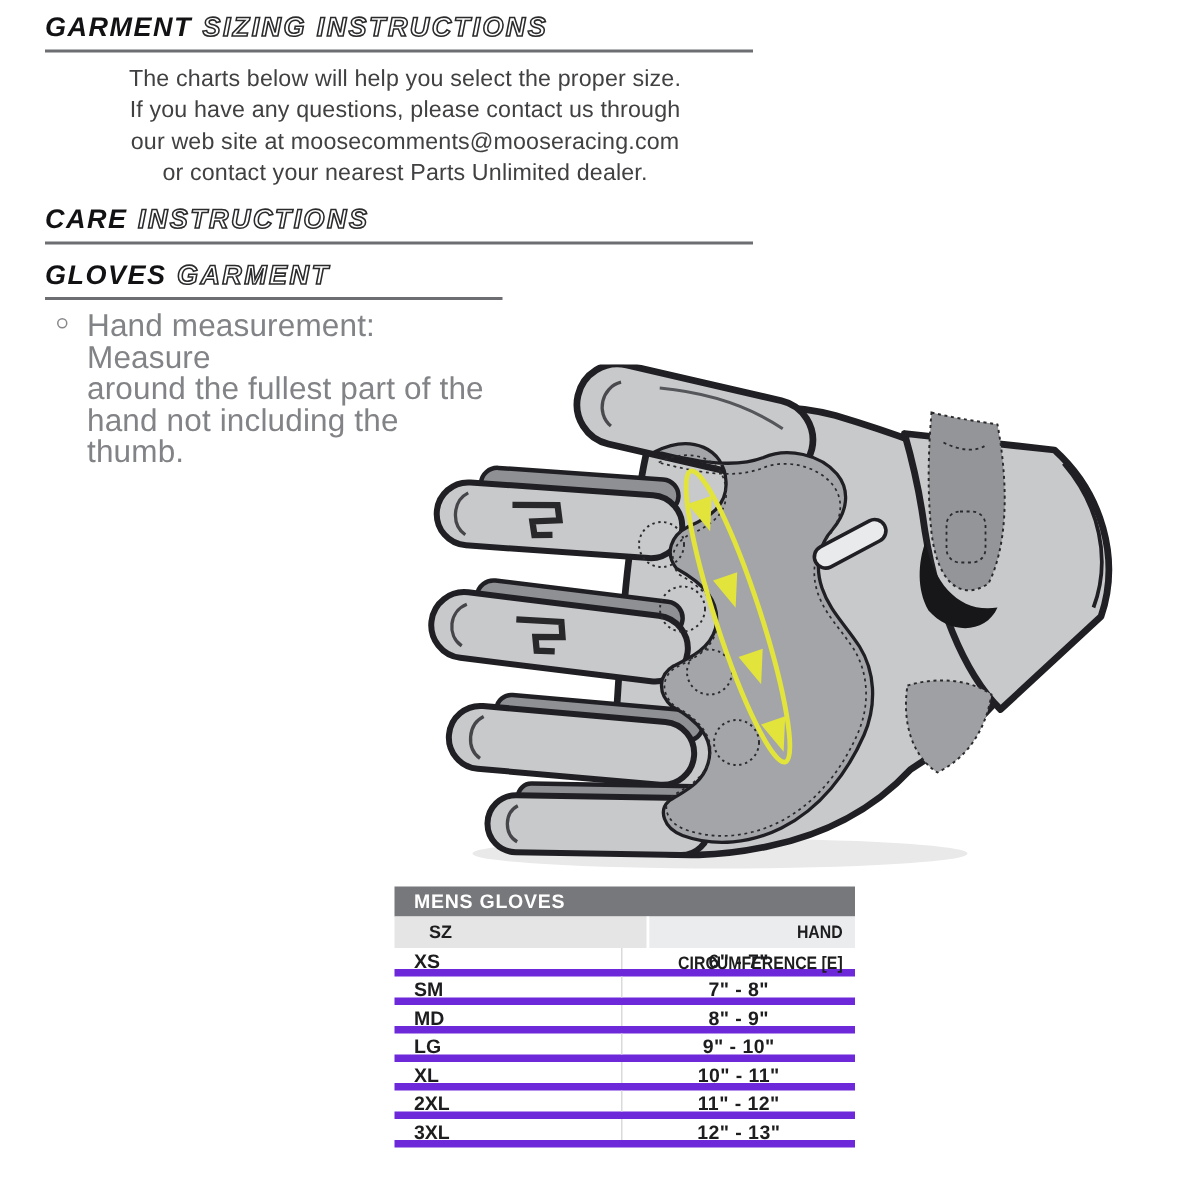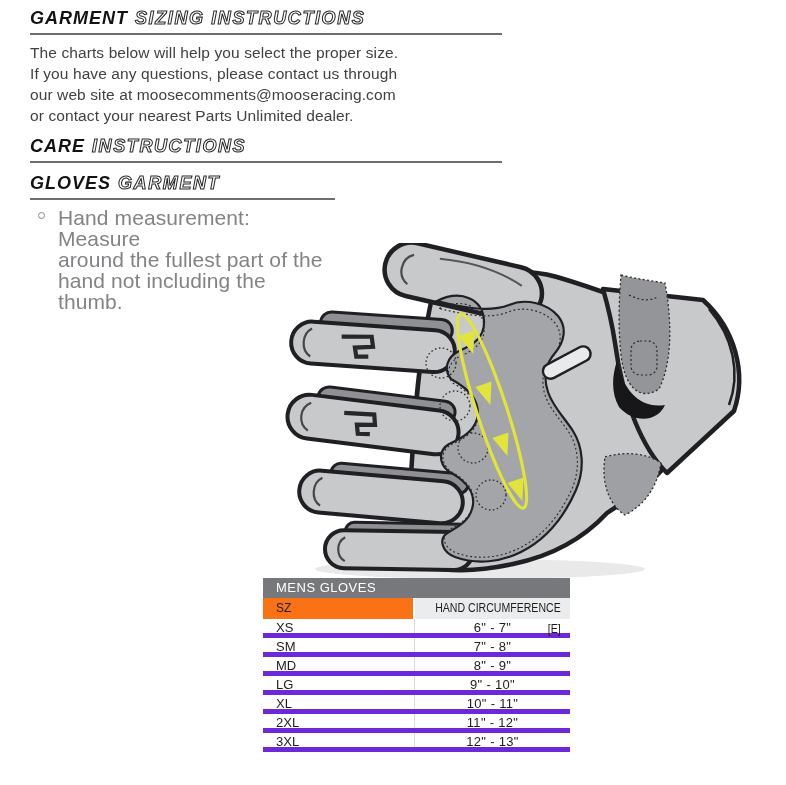--- a/index.html
+++ b/index.html
@@ -11,37 +11,37 @@
   .content{position:absolute;left:30px;top:8px;width:480px;}
   .hdr{margin:0;font-size:18px;font-style:italic;font-weight:700;
        letter-spacing:1px;color:#121214;white-space:nowrap;line-height:21px;}
   .hdr .hl{margin-left:7px;font-weight:700;letter-spacing:1.6px;
        color:#ffffff;-webkit-text-stroke:1.05px #2b2b2d;}
   @supports not (-webkit-text-stroke:1px #000){.hdr .hl{color:#3f3f41;}}
   .rule{height:2px;background:#6d6e71;margin-top:4px;}
   .rule.long{width:472px;}
   .rule.short{width:305px;}
   .body-text{margin:7px 0 0 0;font-size:15.5px;line-height:21px;
-       white-space:pre-line;color:#414143;letter-spacing:.1px;}
+       white-space:pre-line;color:#414143;letter-spacing:.1px;text-align:center;}
   .sec{margin-top:10px;}
   .sec:first-child{margin-top:0;}
   .bullet-row{display:flex;margin-top:7px;width:300px;}
   .bullet-ring{width:5px;height:5px;border:1.6px solid #87888b;border-radius:50%;
        margin:5px 13px 0 8px;flex:none;}
   .bullet-text{font-size:21px;line-height:21px;white-space:pre-line;
        color:#828386;letter-spacing:.1px;}
 
   .glove-wrap{position:absolute;left:285px;top:243px;width:470px;height:350px;}
 
-  .size-table{position:absolute;left:263px;top:578px;width:307px;
-       font-weight:400;color:#1d1d1f;}
+  .size-table{position:absolute;left:263px;top:591px;width:307px;
+       font-weight:700;color:#1d1d1f;}
   .t-title{height:20px;line-height:20px;background:#77787b;color:#ffffff;
        font-size:13px;letter-spacing:.5px;padding-left:13px;}
   .t-head{display:flex;height:21px;line-height:21px;font-size:12px;}
-  .t-head .c1{width:152px;background:#f97316;padding-left:13px;
+  .t-head .c1{width:170px;background:#e5e5e5;padding-left:23px;
        box-sizing:border-box;border-right:2px solid #ffffff;}
   .t-head .c2{flex:1;background:#ebeced;text-align:right;}
   .t-head .c2 span{display:inline-block;transform:scaleX(.88);transform-origin:center;}
   .t-row{display:flex;height:19px;line-height:18px;font-size:13px;
        box-sizing:border-box;border-bottom:5px solid #6d28d9;}
   .t-row .c1{width:152px;padding-left:13px;box-sizing:border-box;
        border-right:1px solid #d9dadb;}
   .t-row .c2{flex:1;text-align:center;letter-spacing:.3px;}
 </style>
 </head>

